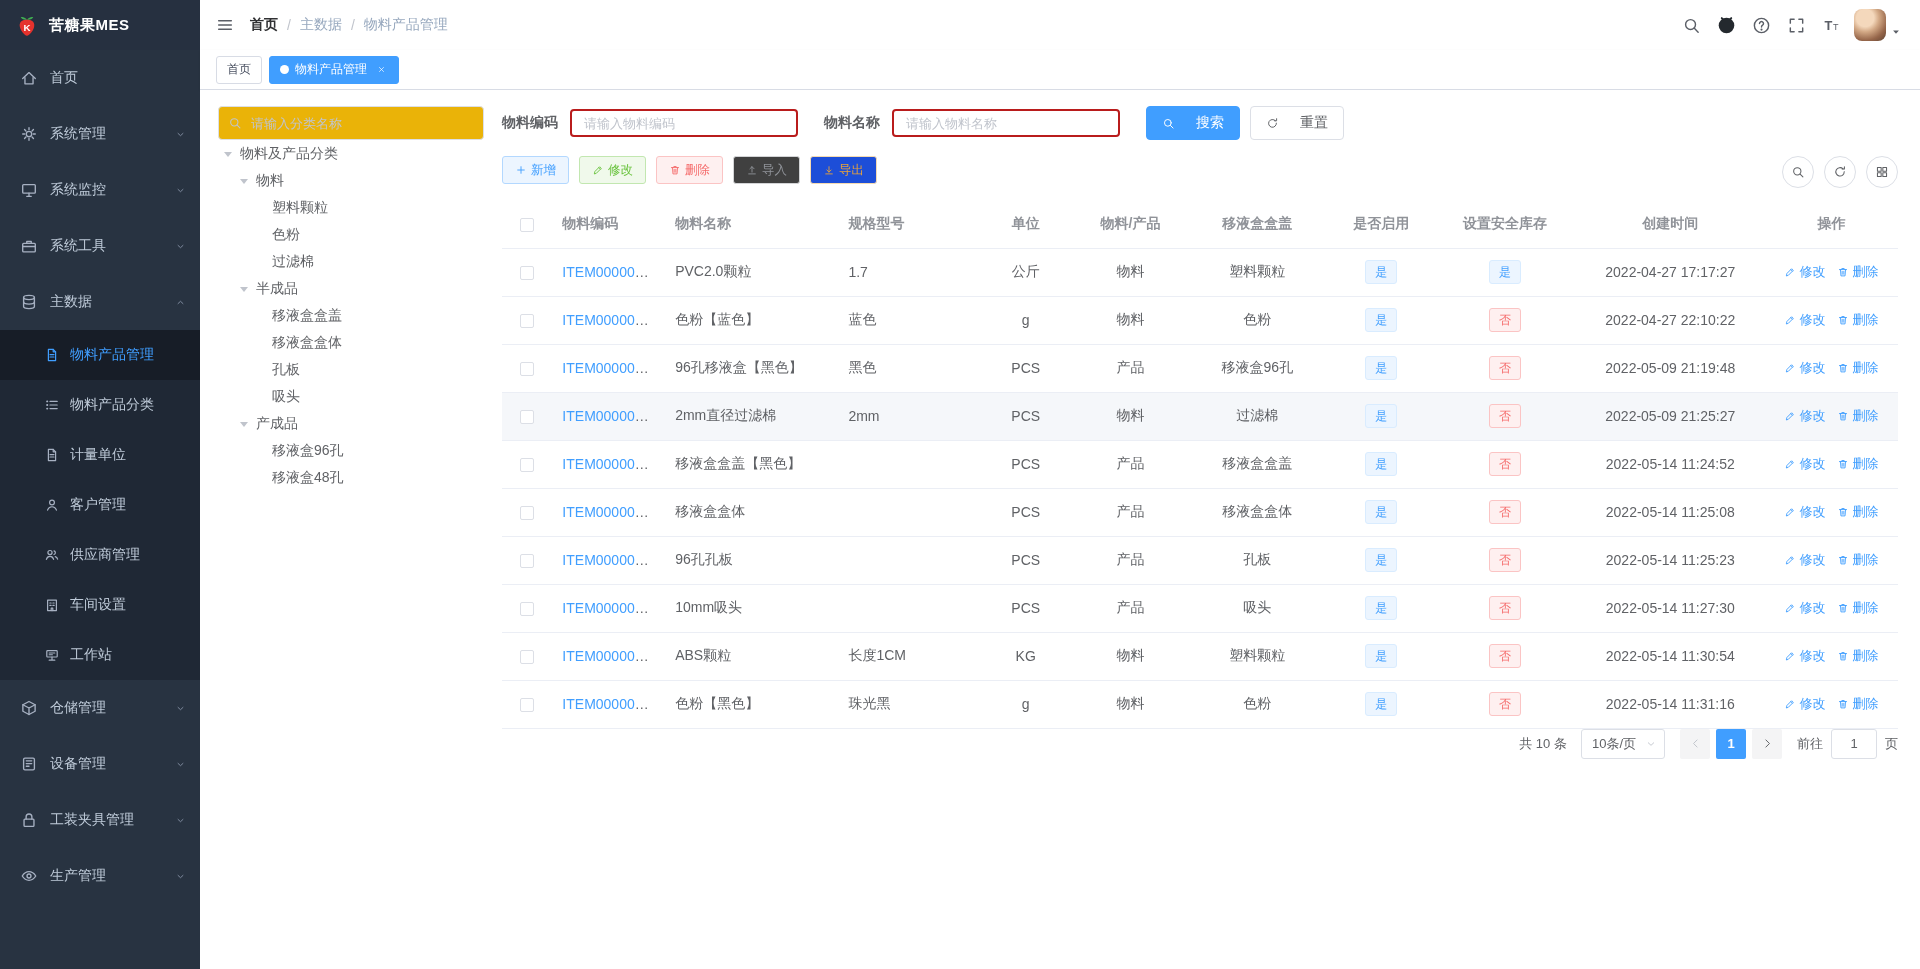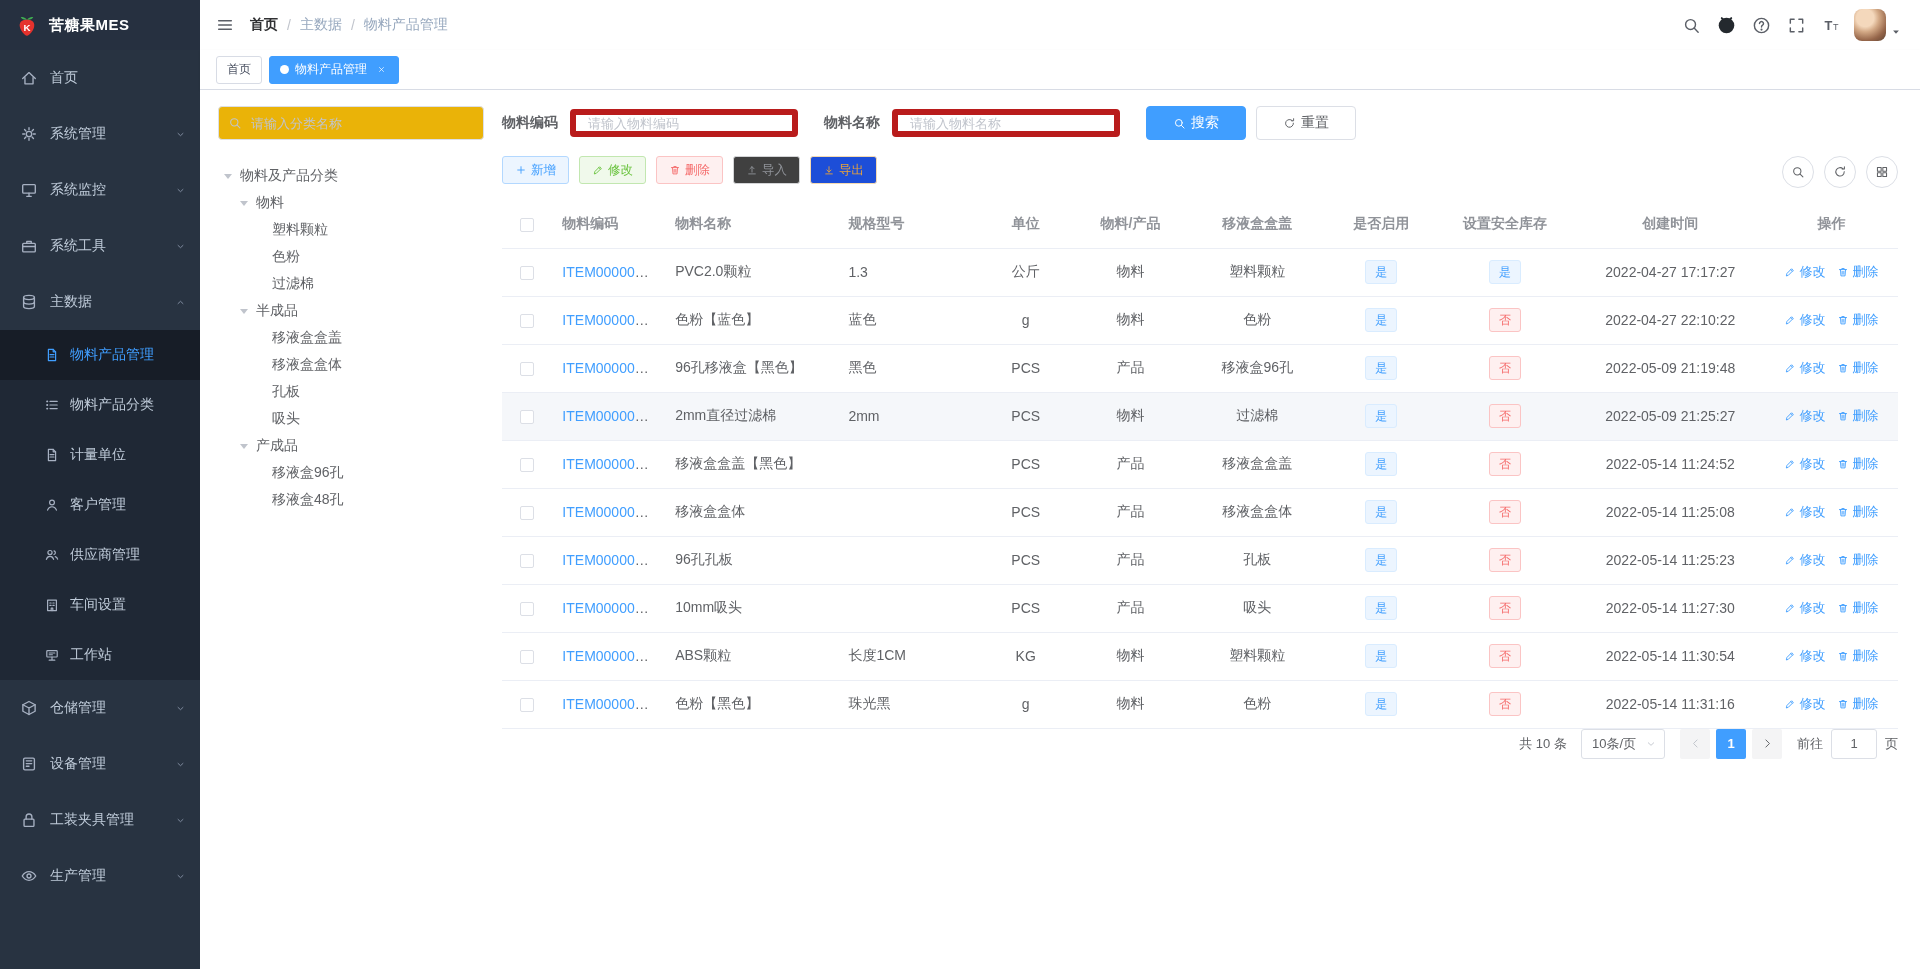--- a/index.html
+++ b/index.html
@@ -53,33 +53,33 @@
 
 .content{flex:1;display:flex;padding:16px 22px 0 18px;background:#fff;min-height:0}
 
 
 .tree-panel{width:266px;flex:0 0 266px;margin-right:18px}
 .tree-search{position:relative}
 .tree-search input{width:100%;height:34px;border:1px solid #dcdfe6;border-radius:4px;padding:0 10px 0 32px;
   font-size:13px;color:#606266;outline:none;font-family:inherit;background:#eab308}
 .tree-search input::placeholder{color:#c0c4cc}
 .ts-icon{position:absolute;left:10px;top:10px;color:#c0c4cc;display:inline-flex}
-.tree{margin-top:22px}
+.tree{}
 .tree-node{display:flex;align-items:center;height:27px;color:#606266;font-size:14px;cursor:pointer;white-space:nowrap}
 .tree-caret{width:0;height:0;border:4px solid transparent;border-top:5px solid #c0c4cc;margin:5px 8px 0 2px;flex:0 0 auto}
 .tree-caret.leaf{visibility:hidden}
 
 
 .table-panel{flex:1;min-width:0}
 .filter-row{display:flex;align-items:center;margin-bottom:16px}
 .f-label{font-weight:700;color:#606266;margin-right:12px;font-size:14px;white-space:nowrap}
-.f-input{width:228px;height:28px;border:6px solid #b91c1c;border-radius:4px;padding:0 12px;font-size:13px;
+.f-input{width:228px;height:28px;border:2px solid #b91c1c;border-radius:4px;padding:0 12px;font-size:13px;
   color:#606266;outline:none;margin-right:26px;font-family:inherit}
 .f-input::placeholder{color:#c0c4cc}
-.btn{display:inline-flex;align-items:center;gap:5px;height:34px;padding:0 26px;border-radius:4px;font-size:14px;
+.btn{display:inline-flex;align-items:center;gap:21px;height:34px;padding:0 15px;border-radius:4px;font-size:14px;
   cursor:pointer;border:1px solid transparent;font-family:inherit}
 .btn-primary{background:#409eff;border-color:#409eff;color:#fff}
 .btn-default{background:#fff;border-color:#dcdfe6;color:#606266;margin-left:10px}
 
 .toolbar-row{display:flex;align-items:flex-start;margin:2px 0 12px}
 .mini-btn{display:inline-flex;align-items:center;gap:4px;height:28px;padding:0 12px;border-radius:3px;font-size:12.5px;
   cursor:pointer;margin-right:10px;border:1px solid;font-family:inherit;white-space:nowrap}
 .btn-add{color:#409eff;background:#ecf5ff;border-color:#b3d8ff}
 .btn-edit{color:#67c23a;background:#f0f9eb;border-color:#c2e7b0}
 .btn-del{color:#f56c6c;background:#fef0f0;border-color:#fbc4c4}
@@ -590,21 +590,21 @@
                 <th class="ac">设置安全库存</th>
                 <th class="ac">创建时间</th>
                 <th class="ac">操作</th>
               </tr>
             </thead>
           <tbody id="tbody">
               <tr class="row">
                 <td class="ac"><span class="checkbox"></span></td>
                 <td class="al"><span class="cell-link">ITEM00000037</span></td>
                 <td class="al">PVC2.0颗粒</td>
-                <td class="al">1.3</td>
+                <td class="al">1.7</td>
                 <td class="ac">公斤</td>
                 <td class="ac">物料</td>
                 <td class="ac">塑料颗粒</td>
                 <td class="ac"><span class="tag tag-yes">是</span></td>
                 <td class="ac"><span class="tag tag-yes">是</span></td>
                 <td class="ac">2022-04-27 17:17:27</td>
                 <td class="ac"><span class="op-link">
                     <svg viewBox="0 0 20 20" width="12" height="12" fill="none" stroke="currentColor" stroke-width="1.5" stroke-linecap="round" stroke-linejoin="round">
                       <path d="M4 16l.9-3.6 7.8-7.8 2.7 2.7-7.8 7.8z"></path>
                       <path d="M11.3 6l2.7 2.7"></path>

